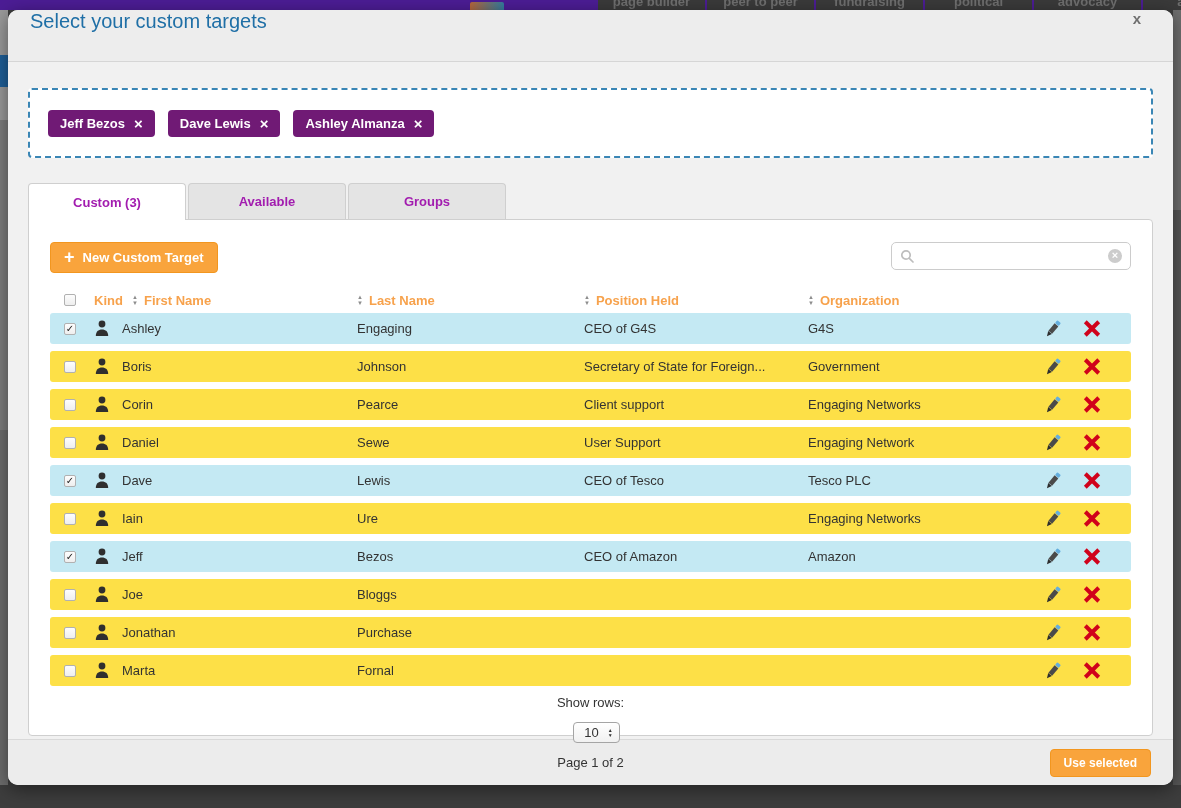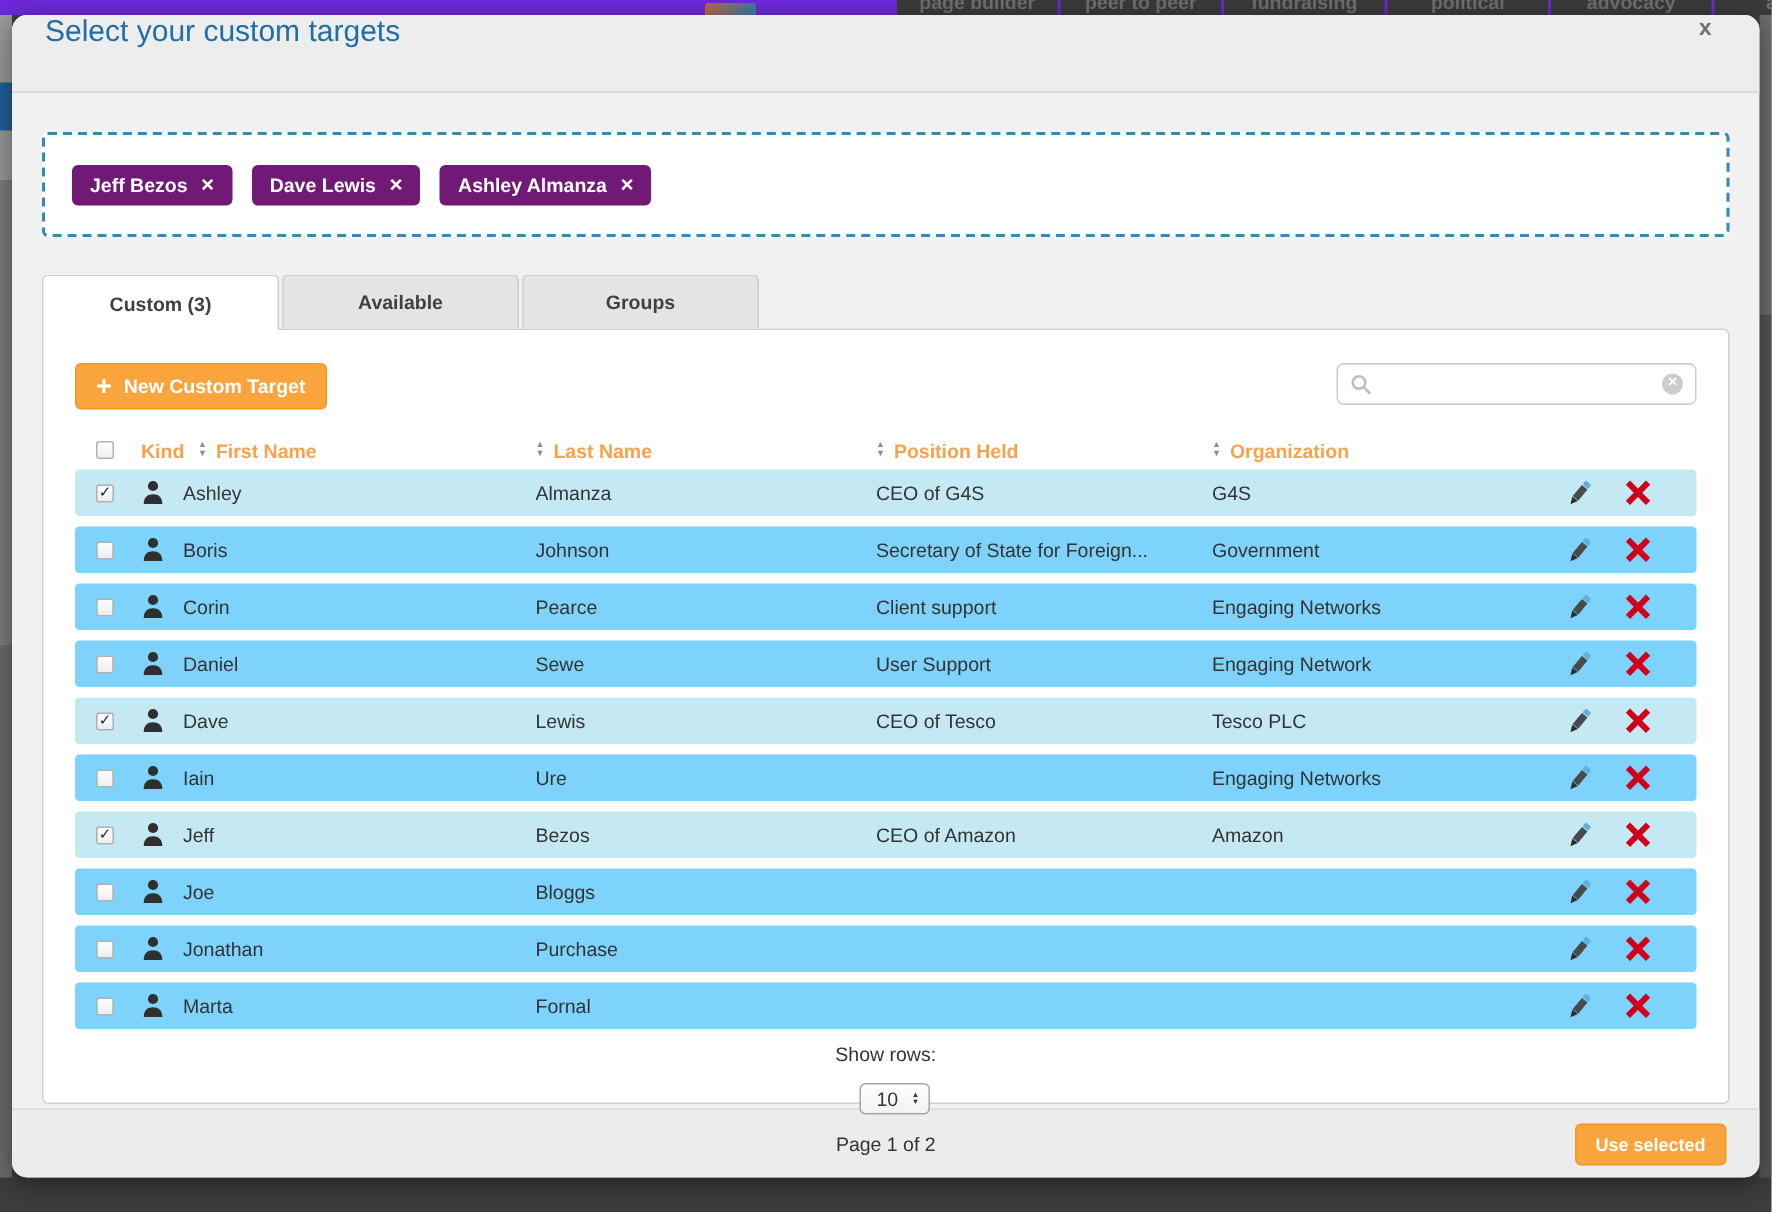--- a/index.html
+++ b/index.html
@@ -5,21 +5,21 @@
   * { box-sizing: border-box; }
   html,body { margin:0; padding:0; }
   body {
     width:1181px; height:808px;
     background:#3d3d3d;
     font-family:"Liberation Sans","DejaVu Sans",sans-serif;
     position:relative; overflow:hidden;
   }
 
   
-  .backdrop-top { position:absolute; top:0; left:0; width:1181px; height:10px; background:#6d28d9; overflow:hidden; }
+  .backdrop-top { position:absolute; top:0; left:0; width:1181px; height:10px; background:#4c1d95; overflow:hidden; }
   .nav-logo { position:absolute; left:470px; top:2px; width:34px; height:8px; border-radius:2px 2px 0 0;
     background:linear-gradient(90deg,#c8742c,#2f8da1); opacity:.85; }
   .nav-tabs { position:absolute; left:598px; top:0; display:flex; gap:2px; }
   .nav-tab { width:107px; height:10px; background:#3a3a3a; overflow:hidden; display:flex; justify-content:center; }
   .nav-tab-label { font-size:13px; font-weight:bold; color:#6f6f6f; line-height:15px; margin-top:-6px; white-space:nowrap; }
   .backdrop-left { position:absolute; left:0; top:10px; width:8px; height:775px;
     background:linear-gradient(#9a9a9a 0 110px,#7d7d7d 110px 420px,#6c6c6c 420px 100%); }
   .backdrop-left-blue { position:absolute; left:0; top:45px; width:8px; height:32px; background:#1f5f98; }
   .backdrop-right { position:absolute; right:0; top:10px; width:8px; height:775px;
     background:linear-gradient(#6e6e6e 0 200px,#565656 200px 100%); }
@@ -40,21 +40,21 @@
   .chips-box { margin-top:26px; height:70px; background:#fff;
     border:2px dashed #3a86b5; border-radius:4px;
     display:flex; align-items:center; padding:0 18px; gap:13px; }
   .chip { background:#701a75; color:#fff; font-size:13px; font-weight:bold;
     border-radius:4px; padding:6px 12px; display:inline-flex; align-items:center; gap:9px; cursor:pointer; }
   .chip-remove { font-size:15px; font-weight:bold; line-height:13px; cursor:pointer; }
 
   
   .tabs { margin-top:25px; display:flex; gap:2px; position:relative; z-index:2; }
   .tab { width:158px; height:36px; display:flex; align-items:center; justify-content:center;
-    font-size:13px; font-weight:bold; color:#404040;
+    font-size:13px; font-weight:bold; color:#a21caf;
     background:#e4e4e4; border:1px solid #cfcfcf; border-bottom:none;
     border-radius:4px 4px 0 0; cursor:pointer; }
   .tab.active { background:#fff; height:37px; margin-bottom:-1px; }
 
   
   .panel { background:#fff; border:1px solid #cfcfcf; border-radius:0 4px 4px 4px;
     height:517px; position:relative; z-index:1; }
   .toolbar { display:flex; justify-content:space-between; align-items:flex-start; padding:22px 21px 14px 21px; }
   .btn-orange { background:#f9a43c; border:1px solid #f2961f; color:#fff; font-weight:bold; font-size:13px;
     font-family:inherit; border-radius:4px; padding:7px 13px; display:inline-flex; align-items:center; gap:8px; cursor:pointer; }
@@ -67,21 +67,21 @@
 
   
   .table-wrap { padding:0 21px; }
   .thead { display:grid; grid-template-columns:30px 38px 225px 227px 224px 1fr 40px 34px;
     align-items:center; height:26px; padding:0 14px; }
   .th { display:flex; align-items:center; gap:6px; color:#f7a24c; font-weight:bold; font-size:13px; white-space:nowrap; }
   .sort { display:inline-flex; flex-direction:column; align-items:center; font-size:6px; color:#8d8d8d;
     line-height:5px; gap:1px; cursor:pointer; }
   .tbody { display:flex; flex-direction:column; gap:7px; }
   .row { display:grid; grid-template-columns:30px 28px 235px 227px 224px 1fr 40px 34px;
-    align-items:center; height:31px; padding:0 14px; background:#7dd3fc; border-radius:3px;
+    align-items:center; height:31px; padding:0 14px; background:#fde047; border-radius:3px;
     font-size:13px; color:#333; }
   .row.selected { background:#c4e9f3; }
   .cb { width:12px; height:12px; border:1px solid #b1b1b1; border-radius:2px;
     background:linear-gradient(#fdfdfd,#eee); display:flex; align-items:center; justify-content:center;
     font-size:10px; color:#222; cursor:pointer; }
   .cell-text { overflow:hidden; text-overflow:ellipsis; white-space:nowrap; padding-right:10px; }
   .person-icon { display:flex; align-items:center; }
   .edit-icon { cursor:pointer; display:flex; align-items:center; }
   .del-icon { position:relative; width:17px; height:17px; cursor:pointer; }
   .del-icon::before, .del-icon::after { content:""; position:absolute; left:7px; top:-1px;
@@ -226,21 +226,21 @@
         <div class="tbody" id="rows-mount">
             <div class="row selected">
     <span class="cb">✓</span>
     <span class="person-icon">
       <svg width="16" height="17" viewBox="0 0 16 17">
                   <circle cx="8" cy="4" r="3.4" fill="#2f2f2f"></circle>
                   <path d="M1.8 16 C1.8 11.6 4.3 9.5 8 9.5 C11.7 9.5 14.2 11.6 14.2 16 Z" fill="#2f2f2f"></path>
                 </svg>
     </span>
     <span class="cell-text">Ashley</span>
-    <span class="cell-text">Almanza</span>
+    <span class="cell-text">Engaging</span>
     <span class="cell-text">CEO of G4S</span>
     <span class="cell-text">G4S</span>
     <span class="edit-icon">
       <svg width="20" height="20" viewBox="0 0 20 20">
                   <g transform="rotate(40 10 10)">
                     <rect x="7.6" y="0.5" width="4.8" height="3.6" rx="1" fill="#64aede"></rect>
                     <rect x="7.6" y="4.6" width="4.8" height="9.6" fill="#4a4a4a"></rect>
                     <path d="M7.6 14.6 L10 19.4 L12.4 14.6 Z" fill="#2d2d2d"></path>
                   </g>
                 </svg>

